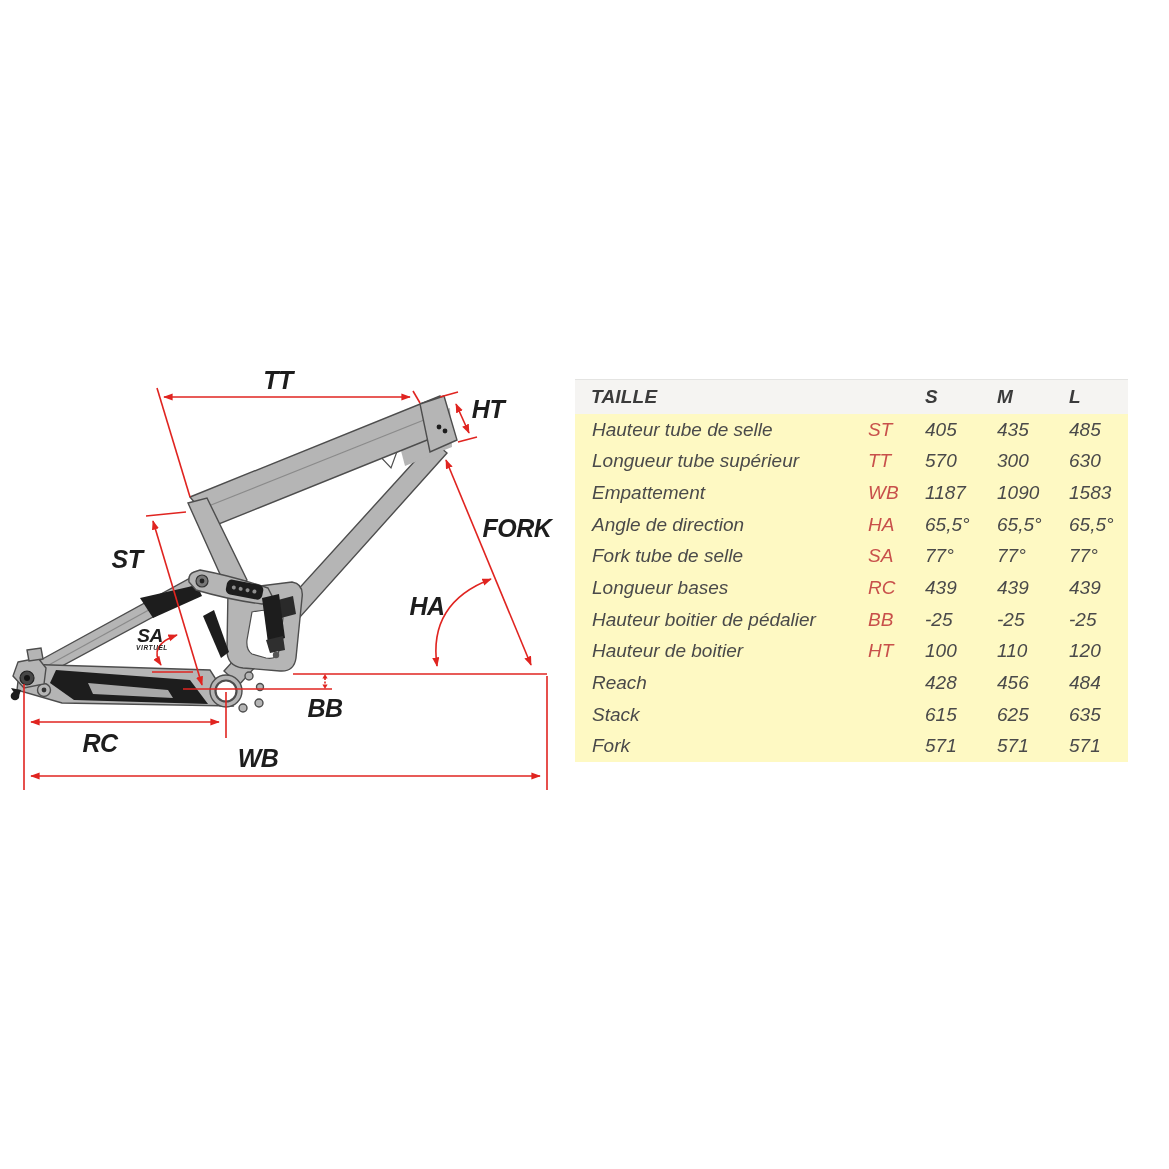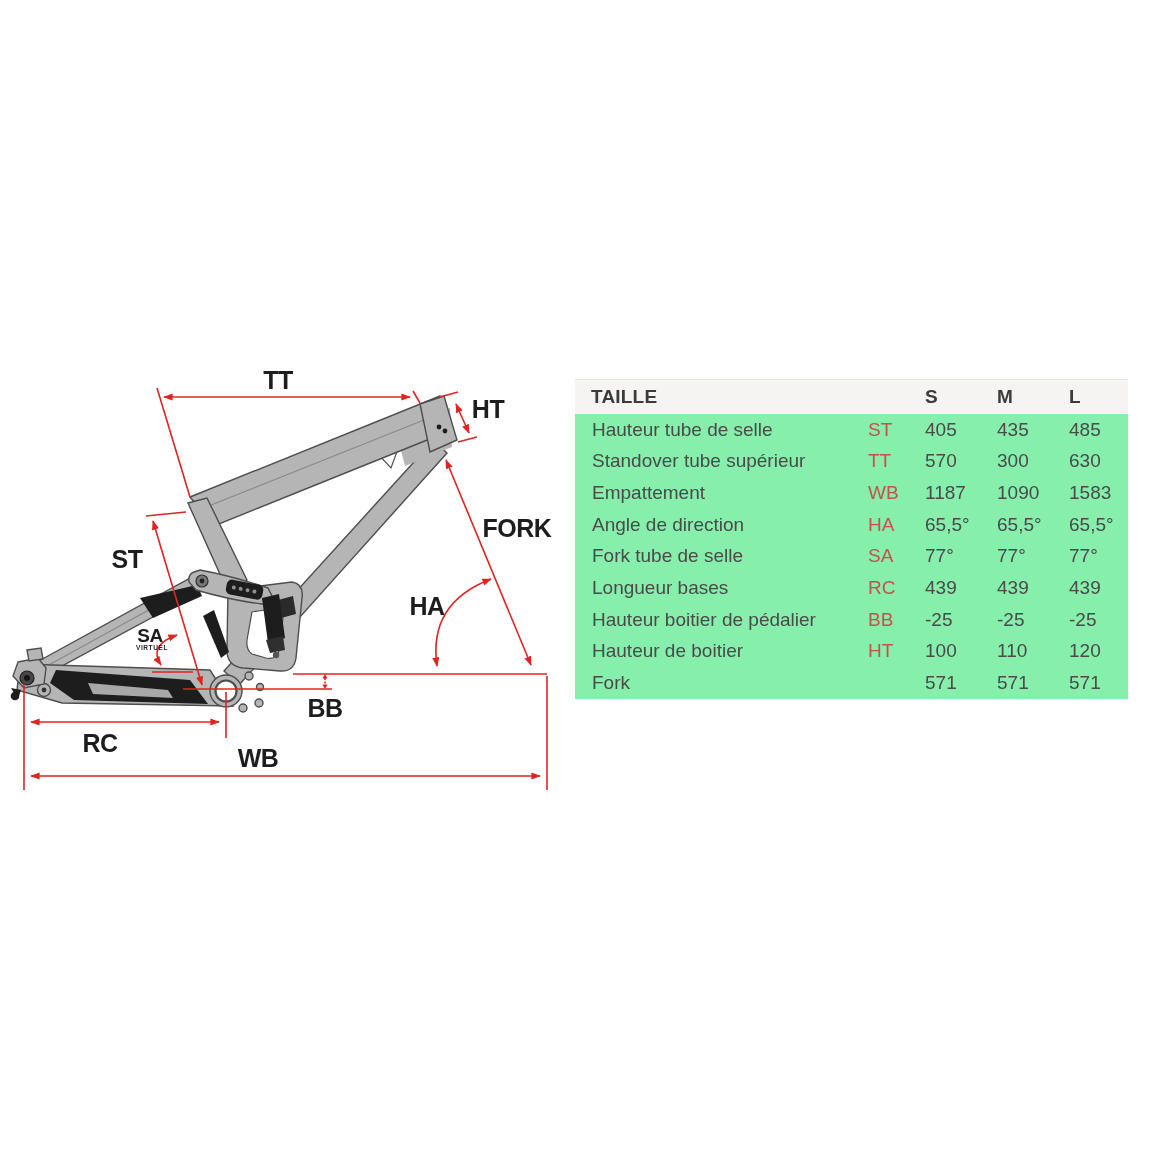--- a/index.html
+++ b/index.html
@@ -1,20 +1,20 @@
 <!DOCTYPE html>
 <html><head>
 <meta charset="utf-8">
 <style>
   html,body { margin:0; padding:0; background:#ffffff; }
   body {
     width:1169px; height:1169px; position:relative; overflow:hidden;
     font-family:"Liberation Sans", sans-serif;
   }
-  .stage { position:absolute; inset:0; }
+  .stage { position:absolute; inset:0;font-style:italic; }
   svg.diagram { position:absolute; left:0; top:0; width:1169px; height:1169px; }
 
   
   .dim-label {
     font-family:"Liberation Sans", sans-serif;
     font-weight:bold; fill:#1d1d1d;
   }
   .lbl-big  { font-size:25px; letter-spacing:-0.5px; }
   .lbl-mid  { font-size:19px; letter-spacing:-0.5px; }
   .lbl-tiny { font-size:6.5px; letter-spacing:0.6px; }
@@ -32,21 +32,21 @@
   .t-grid {
     display:grid;
     grid-template-columns:293px 57px 72px 72px 59px;
     align-items:center;
   }
   .thead {
     height:34px; background:#f5f4f2;
     border-top:1px solid #e4e4e2;
     font-weight:bold; color:#3b3b3b;
   }
-  .trow { height:31.65px; background:#86efac; }
+  .trow { height:31.65px; background:#fef9c3; }
   .c-title { padding-left:16px; letter-spacing:0.2px; }
   .c-label { padding-left:17px; }
   .c-code  { color:#c8504b; }
   .c-val   { }
   .c-h     { font-weight:bold; }
 </style>
 </head>
 <body>
 
 <div class="stage">
@@ -194,21 +194,21 @@
     </div>
 
     <div class="t-grid trow">
       <div class="c-label">Hauteur tube de selle</div>
       <div class="c-code">ST</div>
       <div class="c-val">405</div>
       <div class="c-val">435</div>
       <div class="c-val">485</div>
     </div>
     <div class="t-grid trow">
-      <div class="c-label">Standover tube supérieur</div>
+      <div class="c-label">Longueur tube supérieur</div>
       <div class="c-code">TT</div>
       <div class="c-val">570</div>
       <div class="c-val">300</div>
       <div class="c-val">630</div>
     </div>
     <div class="t-grid trow">
       <div class="c-label">Empattement</div>
       <div class="c-code">WB</div>
       <div class="c-val">1187</div>
       <div class="c-val">1090</div>
@@ -243,20 +243,34 @@
       <div class="c-val">-25</div>
     </div>
     <div class="t-grid trow">
       <div class="c-label">Hauteur de boitier</div>
       <div class="c-code">HT</div>
       <div class="c-val">100</div>
       <div class="c-val">110</div>
       <div class="c-val">120</div>
     </div>
     <div class="t-grid trow">
+      <div class="c-label">Reach</div>
+      <div class="c-code"></div>
+      <div class="c-val">428</div>
+      <div class="c-val">456</div>
+      <div class="c-val">484</div>
+    </div>
+    <div class="t-grid trow">
+      <div class="c-label">Stack</div>
+      <div class="c-code"></div>
+      <div class="c-val">615</div>
+      <div class="c-val">625</div>
+      <div class="c-val">635</div>
+    </div>
+    <div class="t-grid trow">
       <div class="c-label">Fork</div>
       <div class="c-code"></div>
       <div class="c-val">571</div>
       <div class="c-val">571</div>
       <div class="c-val">571</div>
     </div>
   </div>
 
 </div>
 

